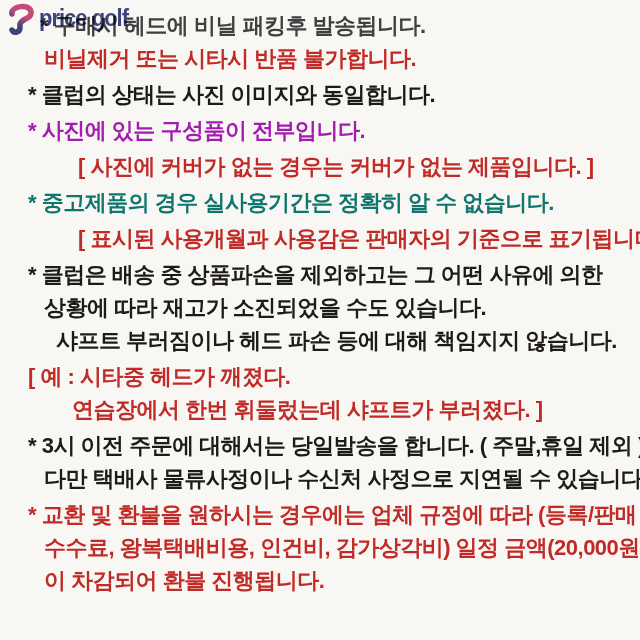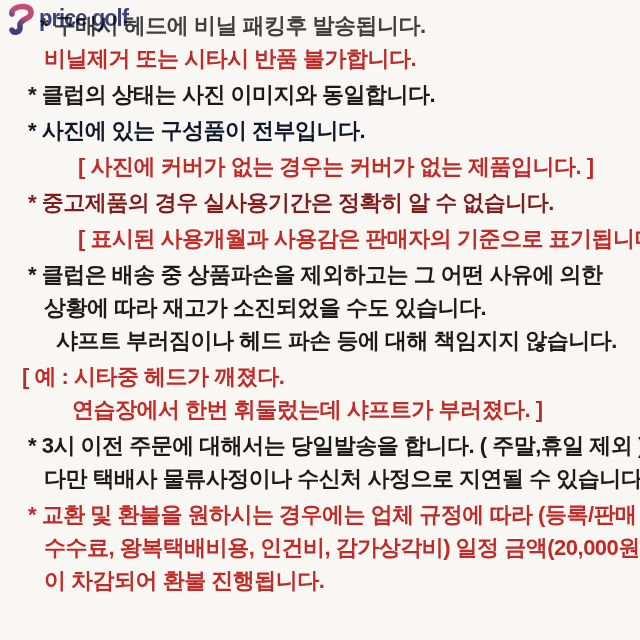--- a/index.html
+++ b/index.html
@@ -53,28 +53,28 @@
 </style>
 </head>
 <body style="background: rgb(248, 247, 244);">
 
 <div class="sheet">
 
   <div class="lines">
       <div class="line" style="padding-left: 40px; color: #404040;">* 구매시 헤드에 비닐 패킹후 발송됩니다.</div>
       <div class="line" style="padding-left: 44px; color: rgb(192, 43, 39);">비닐제거 또는 시타시 반품 불가합니다.</div>
       <div class="line gap" style="padding-left: 28px; color: rgb(29, 27, 26);">* 클럽의 상태는 사진 이미지와 동일합니다.</div>
-      <div class="line gap" style="padding-left: 28px; color: #0f172a;">* 사진에 있는 구성품이 전부입니다.</div>
+      <div class="line gap" style="padding-left: 28px; color: #a21caf;">* 사진에 있는 구성품이 전부입니다.</div>
       <div class="line gap" style="padding-left: 78px; color: rgb(192, 43, 39);">[ 사진에 커버가 없는 경우는 커버가 없는 제품입니다. ]</div>
-      <div class="line gap" style="padding-left: 28px; color: #7f1d1d;">* 중고제품의 경우 실사용기간은 정확히 알 수 없습니다.</div>
+      <div class="line gap" style="padding-left: 28px; color: #0f766e;">* 중고제품의 경우 실사용기간은 정확히 알 수 없습니다.</div>
       <div class="line gap" style="padding-left: 78px; color: rgb(192, 43, 39);">[ 표시된 사용개월과 사용감은 판매자의 기준으로 표기됩니다.]</div>
       <div class="line gap" style="padding-left: 28px; color: rgb(29, 27, 26);">* 클럽은 배송 중 상품파손을 제외하고는 그 어떤 사유에 의한</div>
       <div class="line" style="padding-left: 44px; color: rgb(29, 27, 26);">상황에 따라 재고가 소진되었을 수도 있습니다.</div>
       <div class="line" style="padding-left: 56px; color: rgb(29, 27, 26);">샤프트 부러짐이나 헤드 파손 등에 대해 책임지지 않습니다.</div>
-      <div class="line gap" style="padding-left: 22px; color: rgb(192, 43, 39);">[ 예 : 시타중 헤드가 깨졌다.</div>
+      <div class="line gap" style="padding-left: 28px; color: rgb(192, 43, 39);">[ 예 : 시타중 헤드가 깨졌다.</div>
       <div class="line" style="padding-left: 72px; color: rgb(192, 43, 39);">연습장에서 한번 휘둘렀는데 샤프트가 부러졌다. ]</div>
       <div class="line gap" style="padding-left: 28px; color: rgb(29, 27, 26);">* 3시 이전 주문에 대해서는 당일발송을 합니다. ( 주말,휴일 제외 )</div>
       <div class="line" style="padding-left: 44px; color: rgb(29, 27, 26);">다만 택배사 물류사정이나 수신처 사정으로 지연될 수 있습니다.</div>
       <div class="line gap" style="padding-left: 28px; color: rgb(192, 43, 39);">* 교환 및 환불을 원하시는 경우에는 업체 규정에 따라 (등록/판매</div>
       <div class="line" style="padding-left: 44px; color: rgb(192, 43, 39);">수수료, 왕복택배비용, 인건비, 감가상각비) 일정 금액(20,000원)</div>
       <div class="line" style="padding-left: 44px; color: rgb(192, 43, 39);">이 차감되어 환불 진행됩니다.</div>
     </div>
 
   <div class="logo">
     <svg width="30" height="32" viewBox="0 0 30 32">

